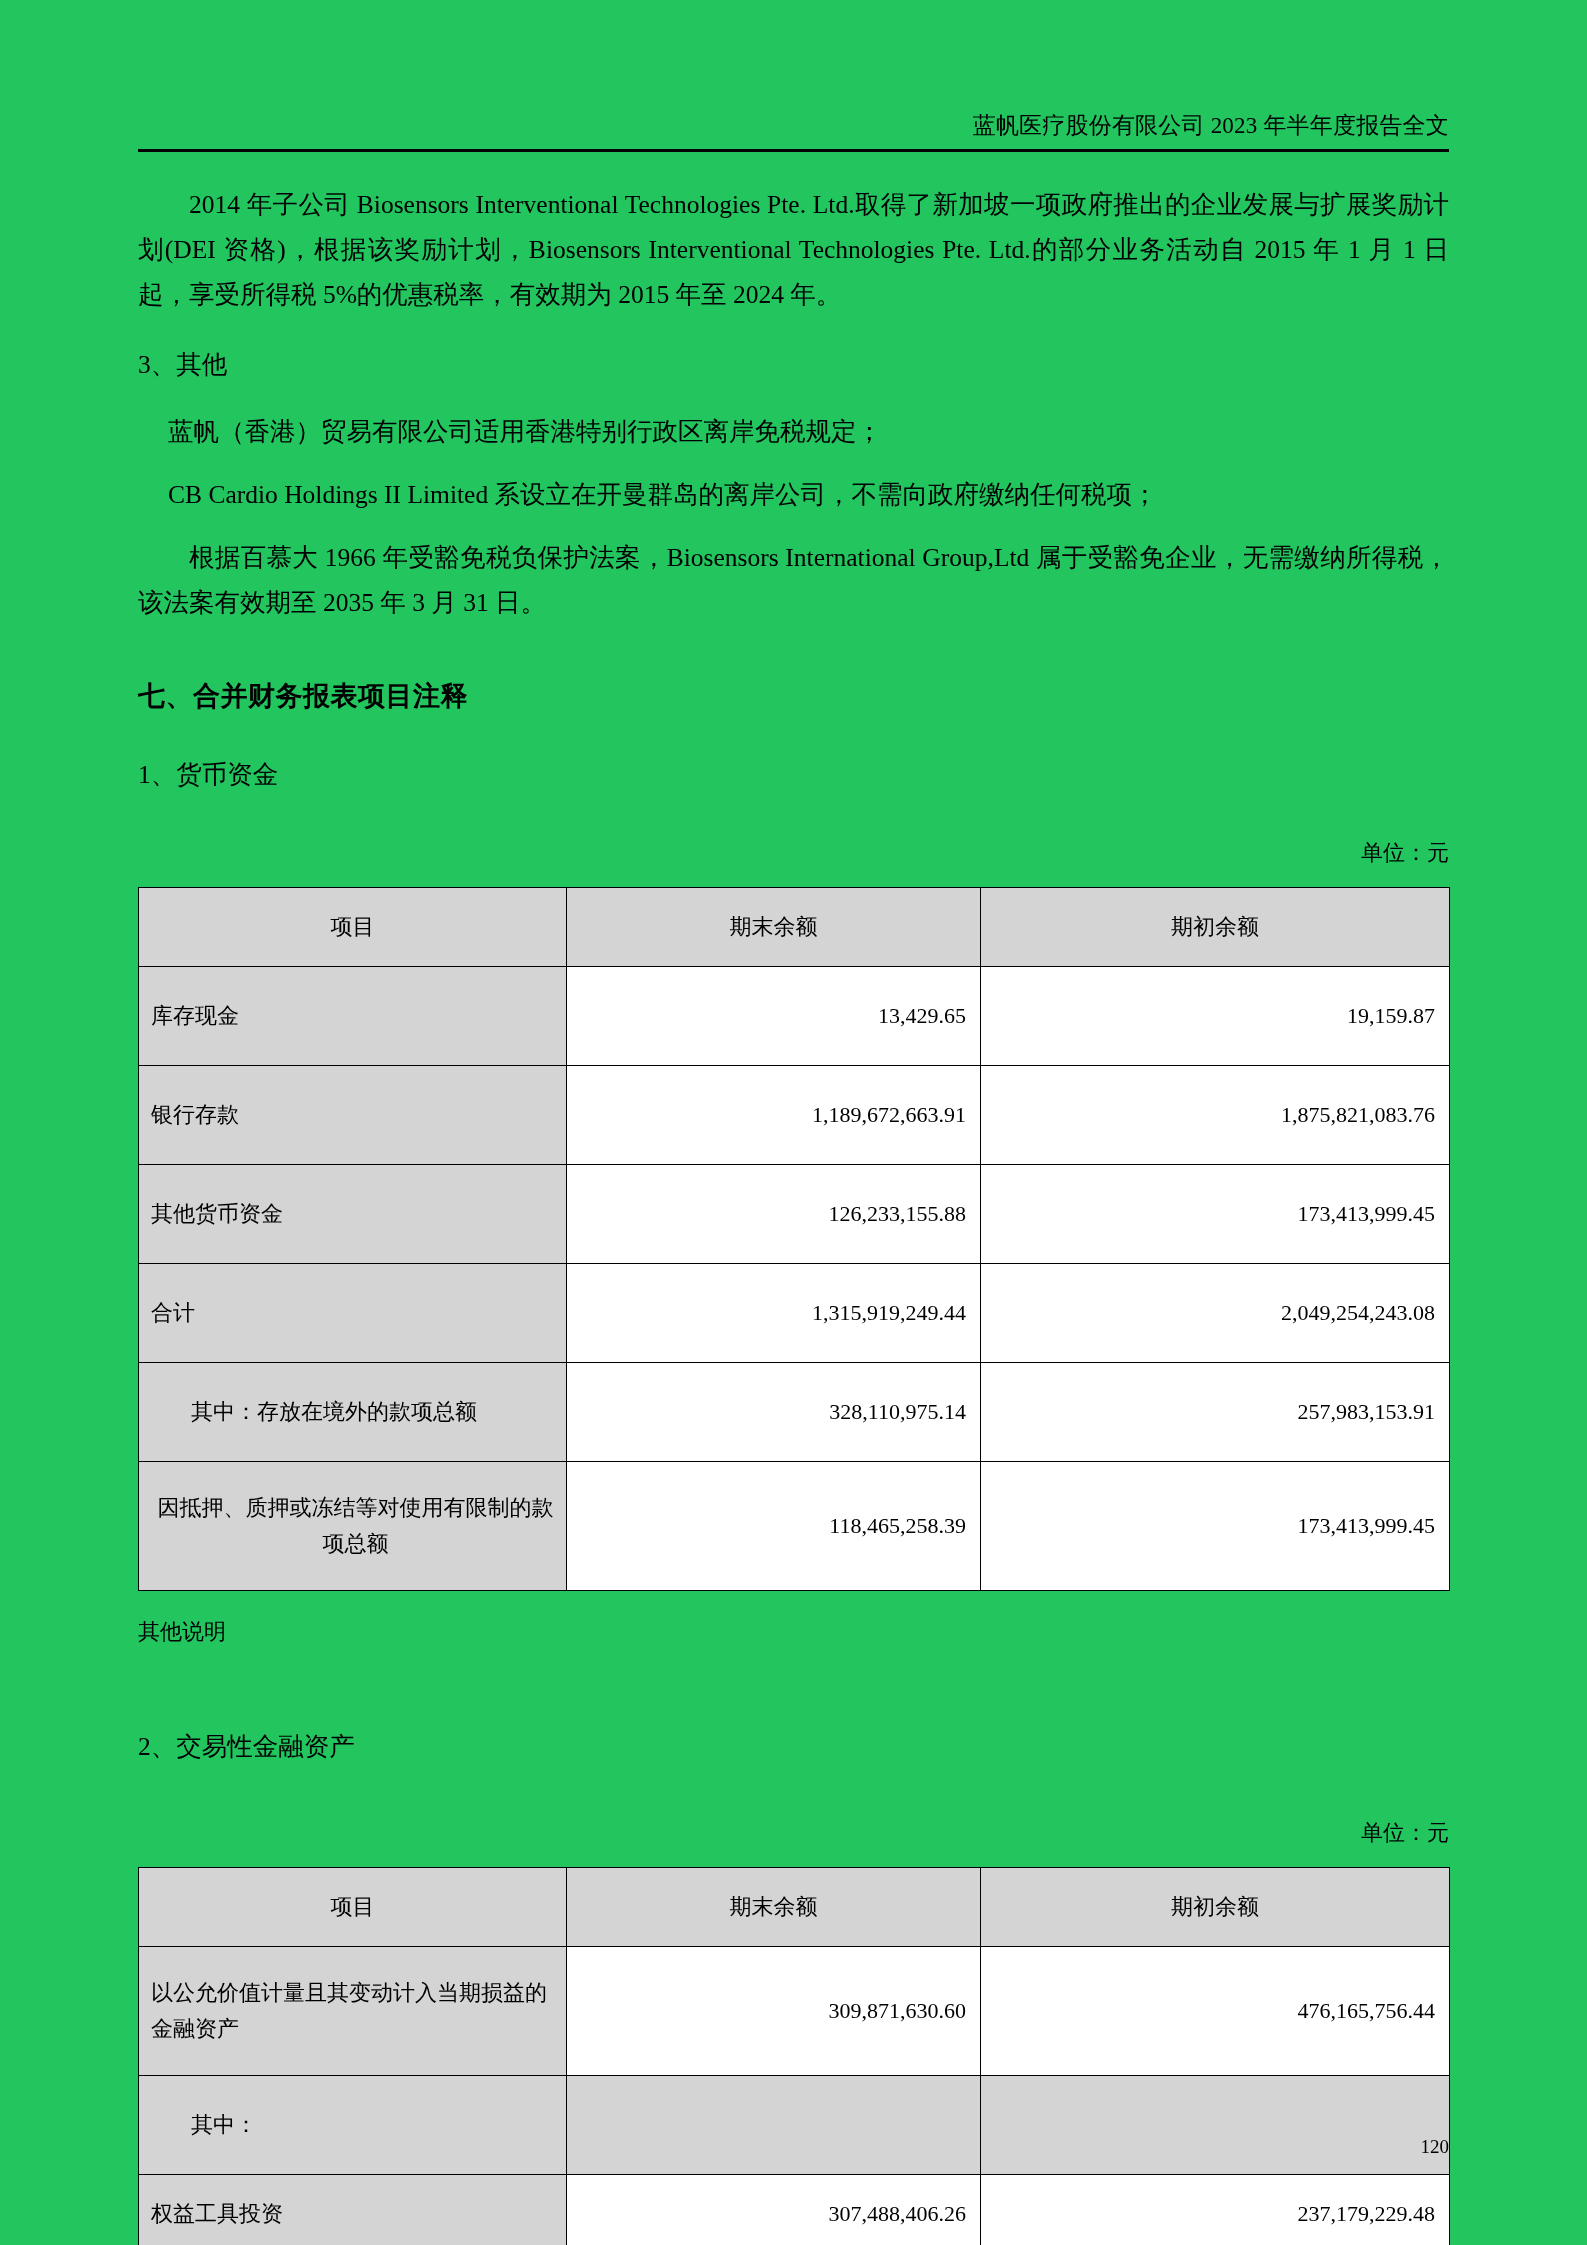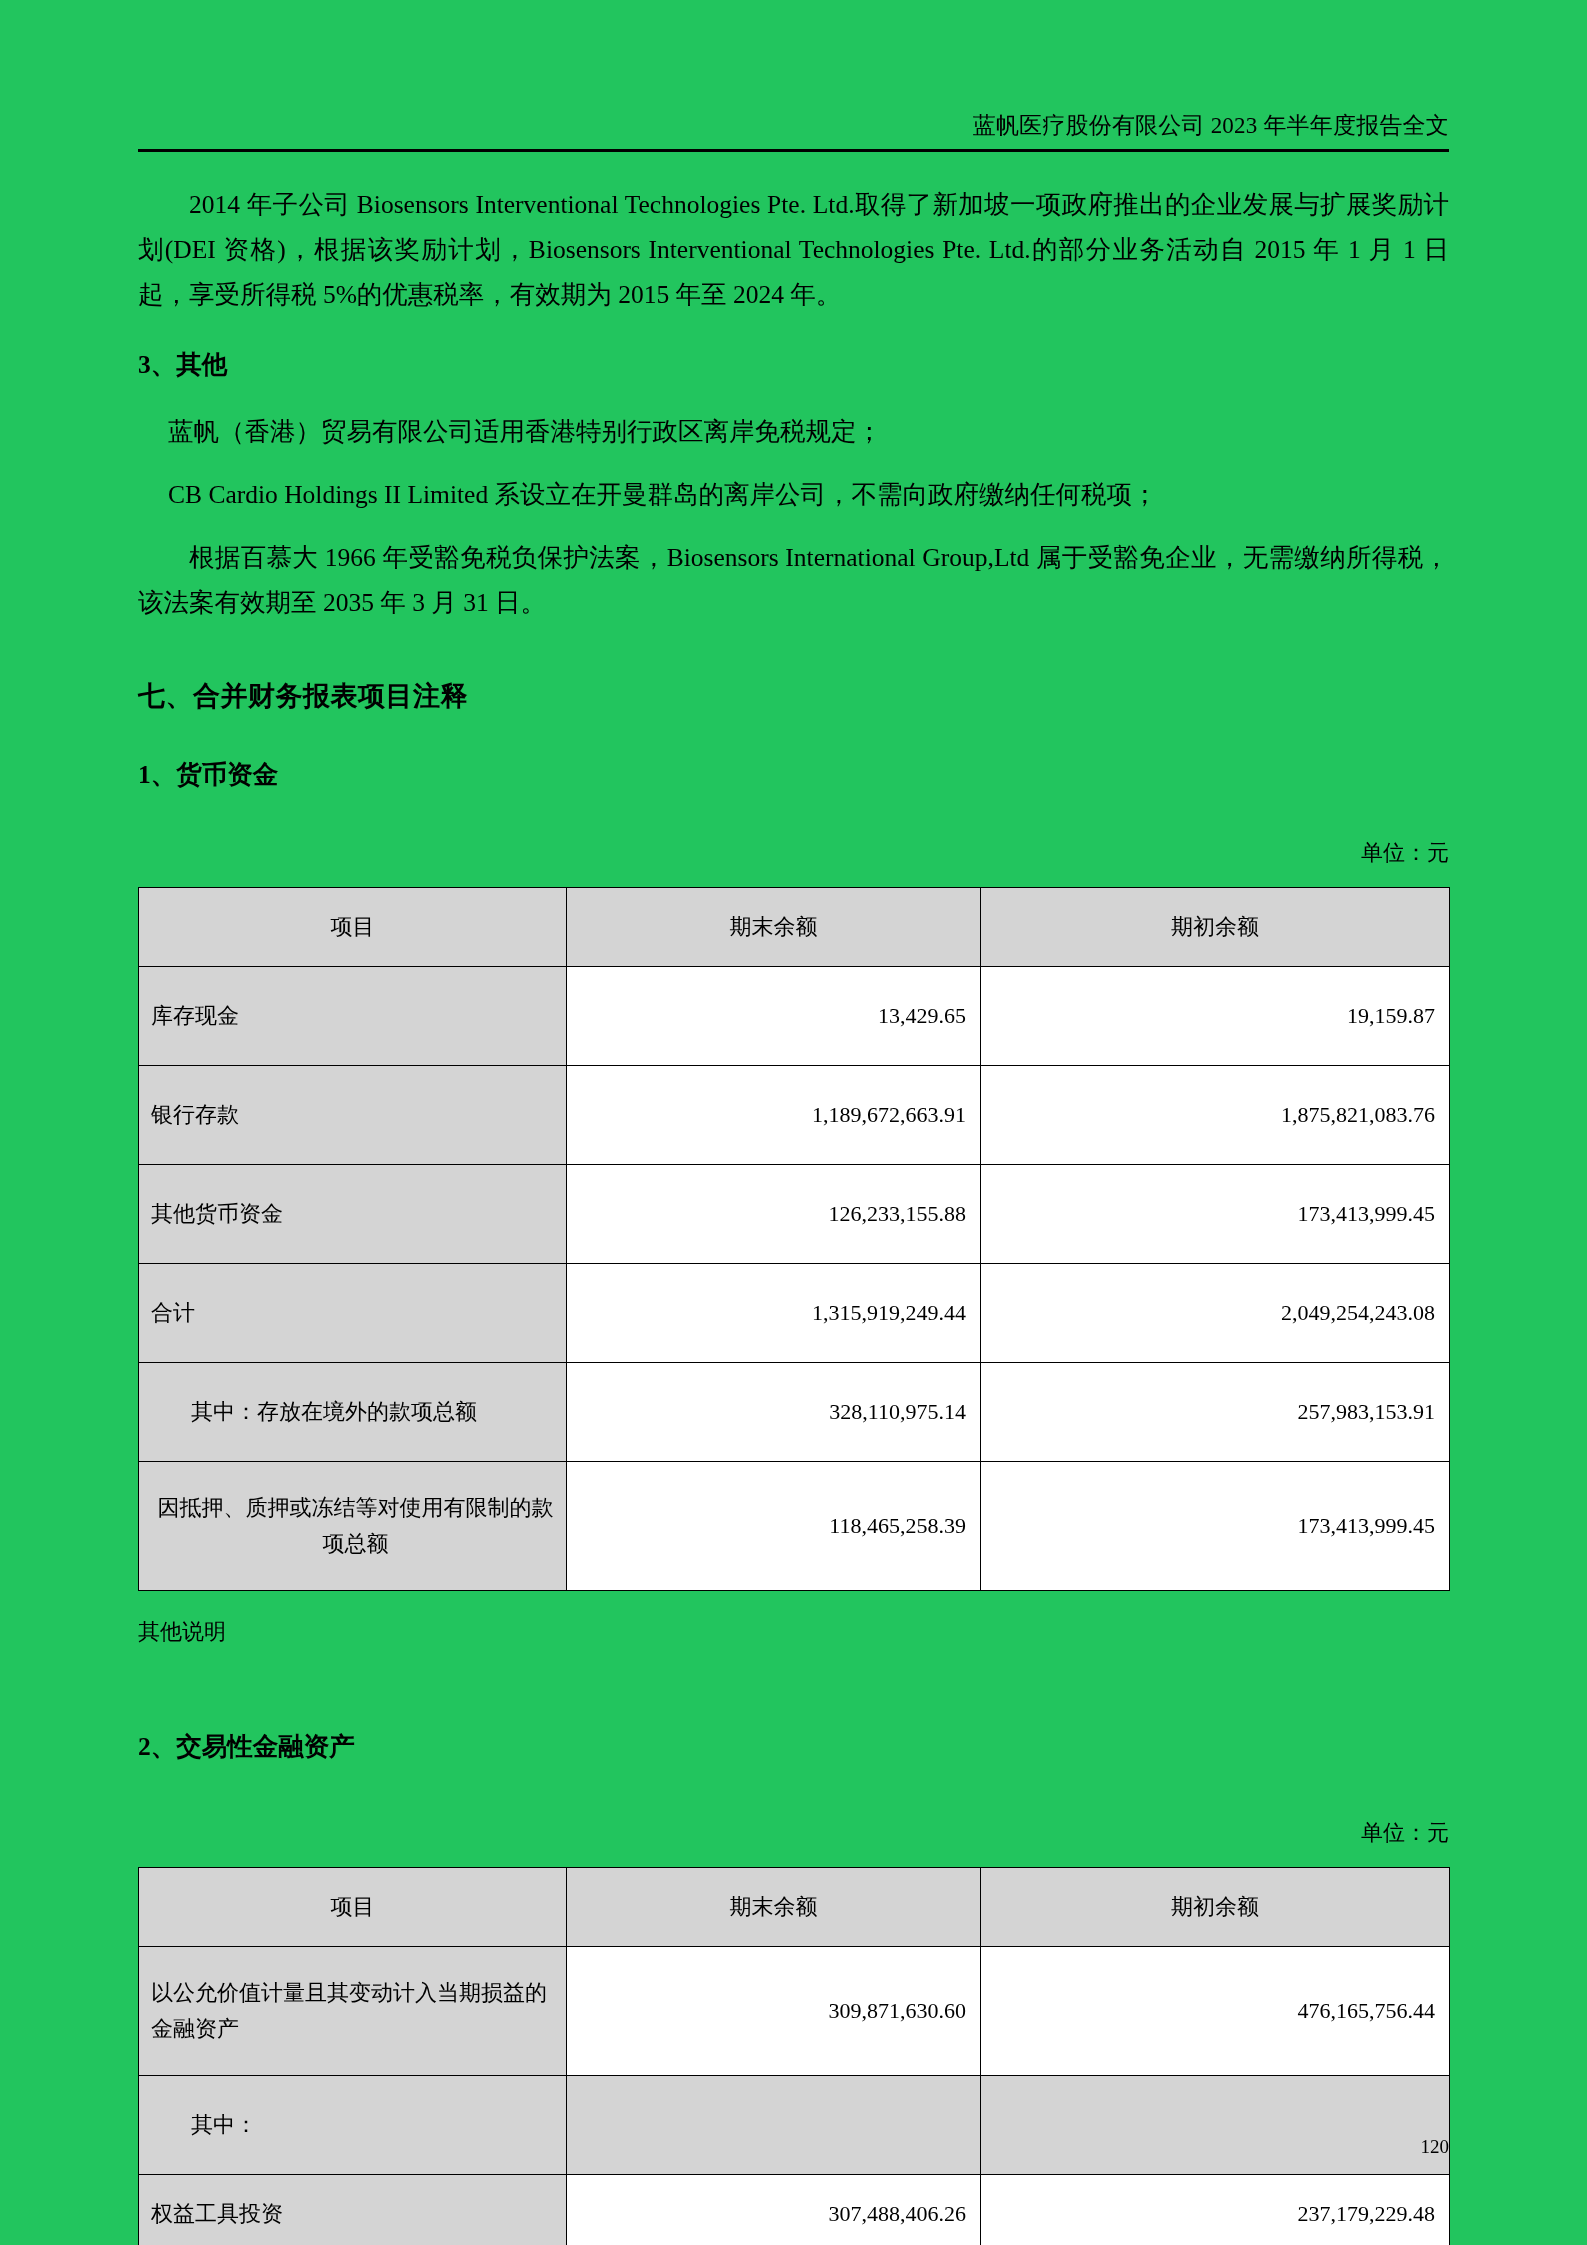--- a/index.html
+++ b/index.html
@@ -56,21 +56,21 @@
   .gap-22 { height: 22px; }
   .gap-26 { height: 26px; }
   .gap-30 { height: 30px; }
   .gap-34 { height: 34px; }
   .gap-40 { height: 40px; }
   .gap-48 { height: 48px; }
   .gap-56 { height: 56px; }
 
   h3.sec-num {
     font-size: 25.5px;
-    font-weight: bold;
+    font-weight: normal;
     margin: 0;
     line-height: 44px;
   }
   h2.sec-big {
     font-size: 27px;
     font-weight: bold;
     margin: 0;
     line-height: 46px;
     letter-spacing: 0.5px;
   }

